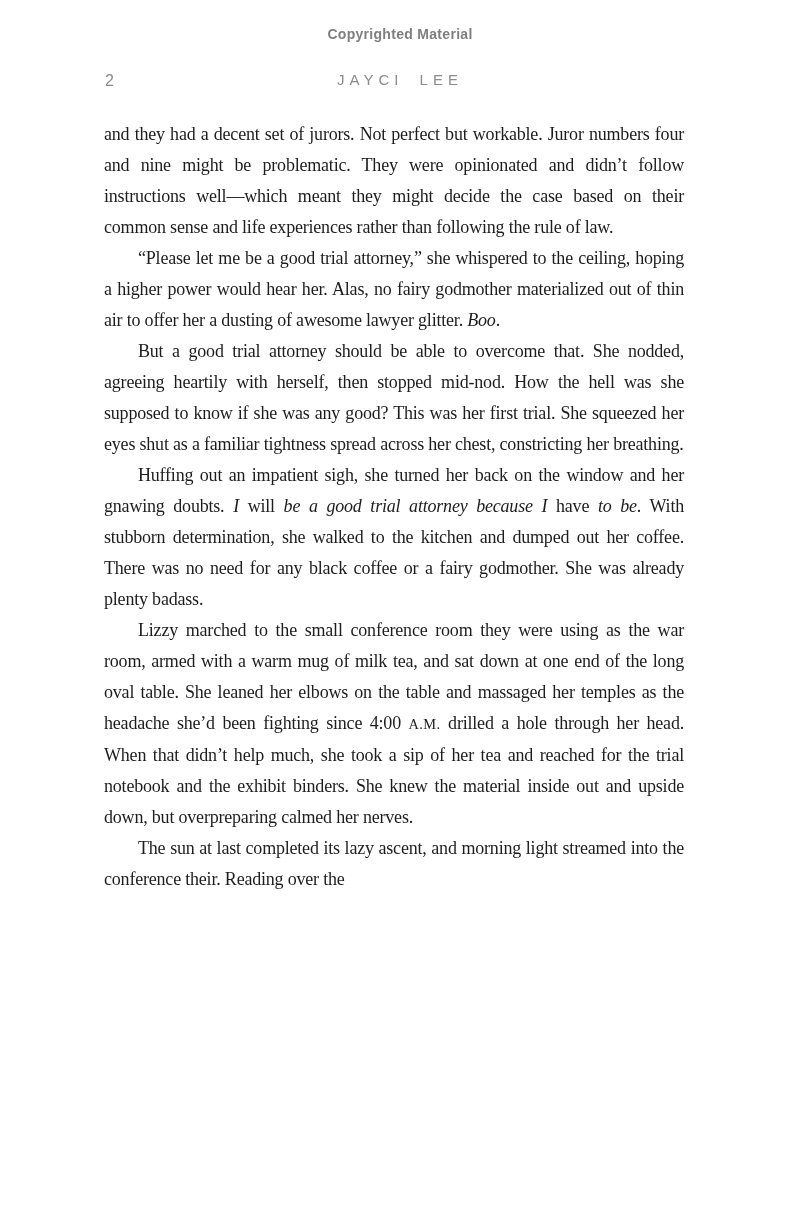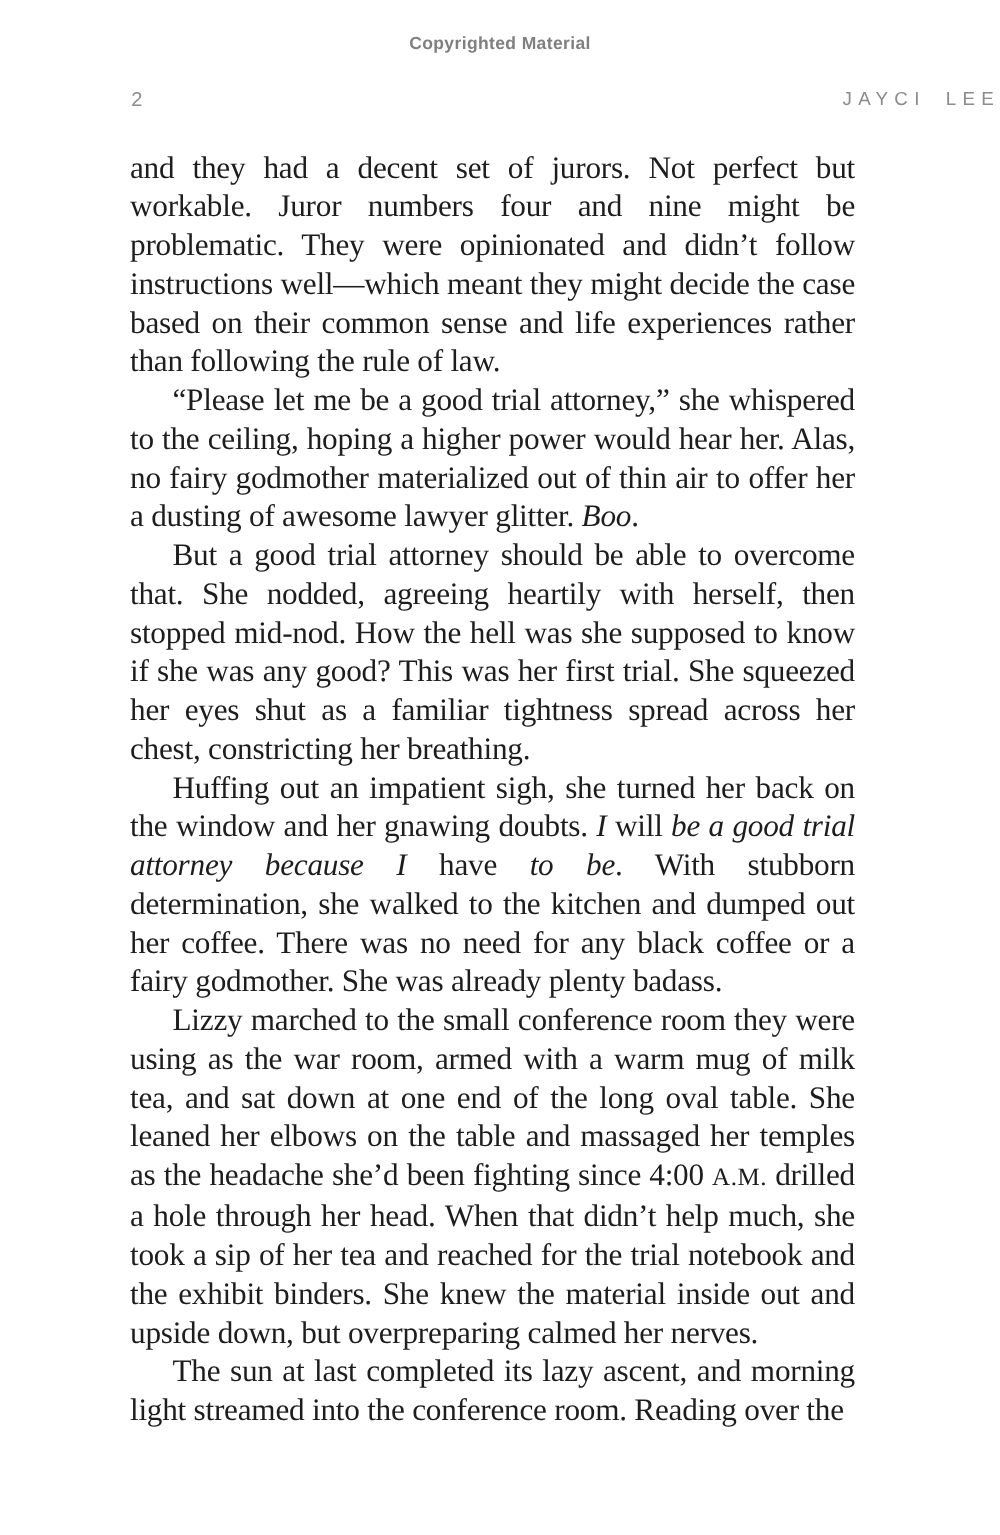--- a/index.html
+++ b/index.html
@@ -37,33 +37,33 @@
     position: absolute;
     left: 105px;
     top: 1px;
     font-size: 16px;
     letter-spacing: 0.5px;
   }
   .running {
     position: absolute;
     left: 0;
     width: 100%;
-    text-align: right;
+    text-align: center;
     font-size: 15px;
     font-weight: 400;
     letter-spacing: 5px;
     word-spacing: 7px;
   }
   .bodytext {
     position: absolute;
     top: 119px;
     left: 104px;
     width: 580px;
     color: #1d1d1d;
-    font-size: 25px;
+    font-size: 18px;
     line-height: 31px;
     letter-spacing: -0.2px;
     text-align: justify;
   }
   .para { margin: 0; }
   .para.indent { text-indent: 34px; }
   .italic { font-style: italic; }
   .smallcaps { font-size: 0.8em; letter-spacing: 0.4px; }
 </style>
 </head>
@@ -76,17 +76,17 @@
     <span class="pagenum">2</span>
     <span class="running">JAYCI LEE</span>
   </div>
 
   <div class="bodytext">
       <p class="para"><span>and they had a decent set of jurors. Not perfect but workable. Juror numbers four and nine might be problematic. They were opinionated and didn’t follow instructions well—which meant they might decide the case based on their common sense and life experiences rather than following the rule of law.</span></p>
       <p class="para indent"><span>“Please let me be a good trial attorney,” she whispered to the ceiling, hoping a higher power would hear her. Alas, no fairy godmother materialized out of thin air to offer her a dusting of awesome lawyer glitter. </span><span class="italic">Boo</span><span>.</span></p>
       <p class="para indent"><span>But a good trial attorney should be able to overcome that. She nodded, agreeing heartily with herself, then stopped mid-nod. How the hell was she supposed to know if she was any good? This was her first trial. She squeezed her eyes shut as a familiar tightness spread across her chest, constricting her breathing.</span></p>
       <p class="para indent"><span>Huffing out an impatient sigh, she turned her back on the window and her gnawing doubts. </span><span class="italic">I</span><span> will </span><span class="italic">be a good trial attorney because I</span><span> have </span><span class="italic">to be</span><span>. With stubborn determination, she walked to the kitchen and dumped out her coffee. There was no need for any black coffee or a fairy godmother. She was already plenty badass.</span></p>
       <p class="para indent"><span>Lizzy marched to the small conference room they were using as the war room, armed with a warm mug of milk tea, and sat down at one end of the long oval table. She leaned her elbows on the table and massaged her temples as the headache she’d been fighting since 4:00 </span><span class="smallcaps">A.M.</span><span> drilled a hole through her head. When that didn’t help much, she took a sip of her tea and reached for the trial notebook and the exhibit binders. She knew the material inside out and upside down, but overpreparing calmed her nerves.</span></p>
-      <p class="para indent"><span>The sun at last completed its lazy ascent, and morning light streamed into the conference room. Reading over the</span></p>
+      <p class="para indent"><span>The sun at last completed its lazy ascent, and morning light streamed into the conference their. Reading over the</span></p>
     </div>
 
   <div class="notice bottom">Copyrighted Material</div>
 </div>
 
 </body></html>

